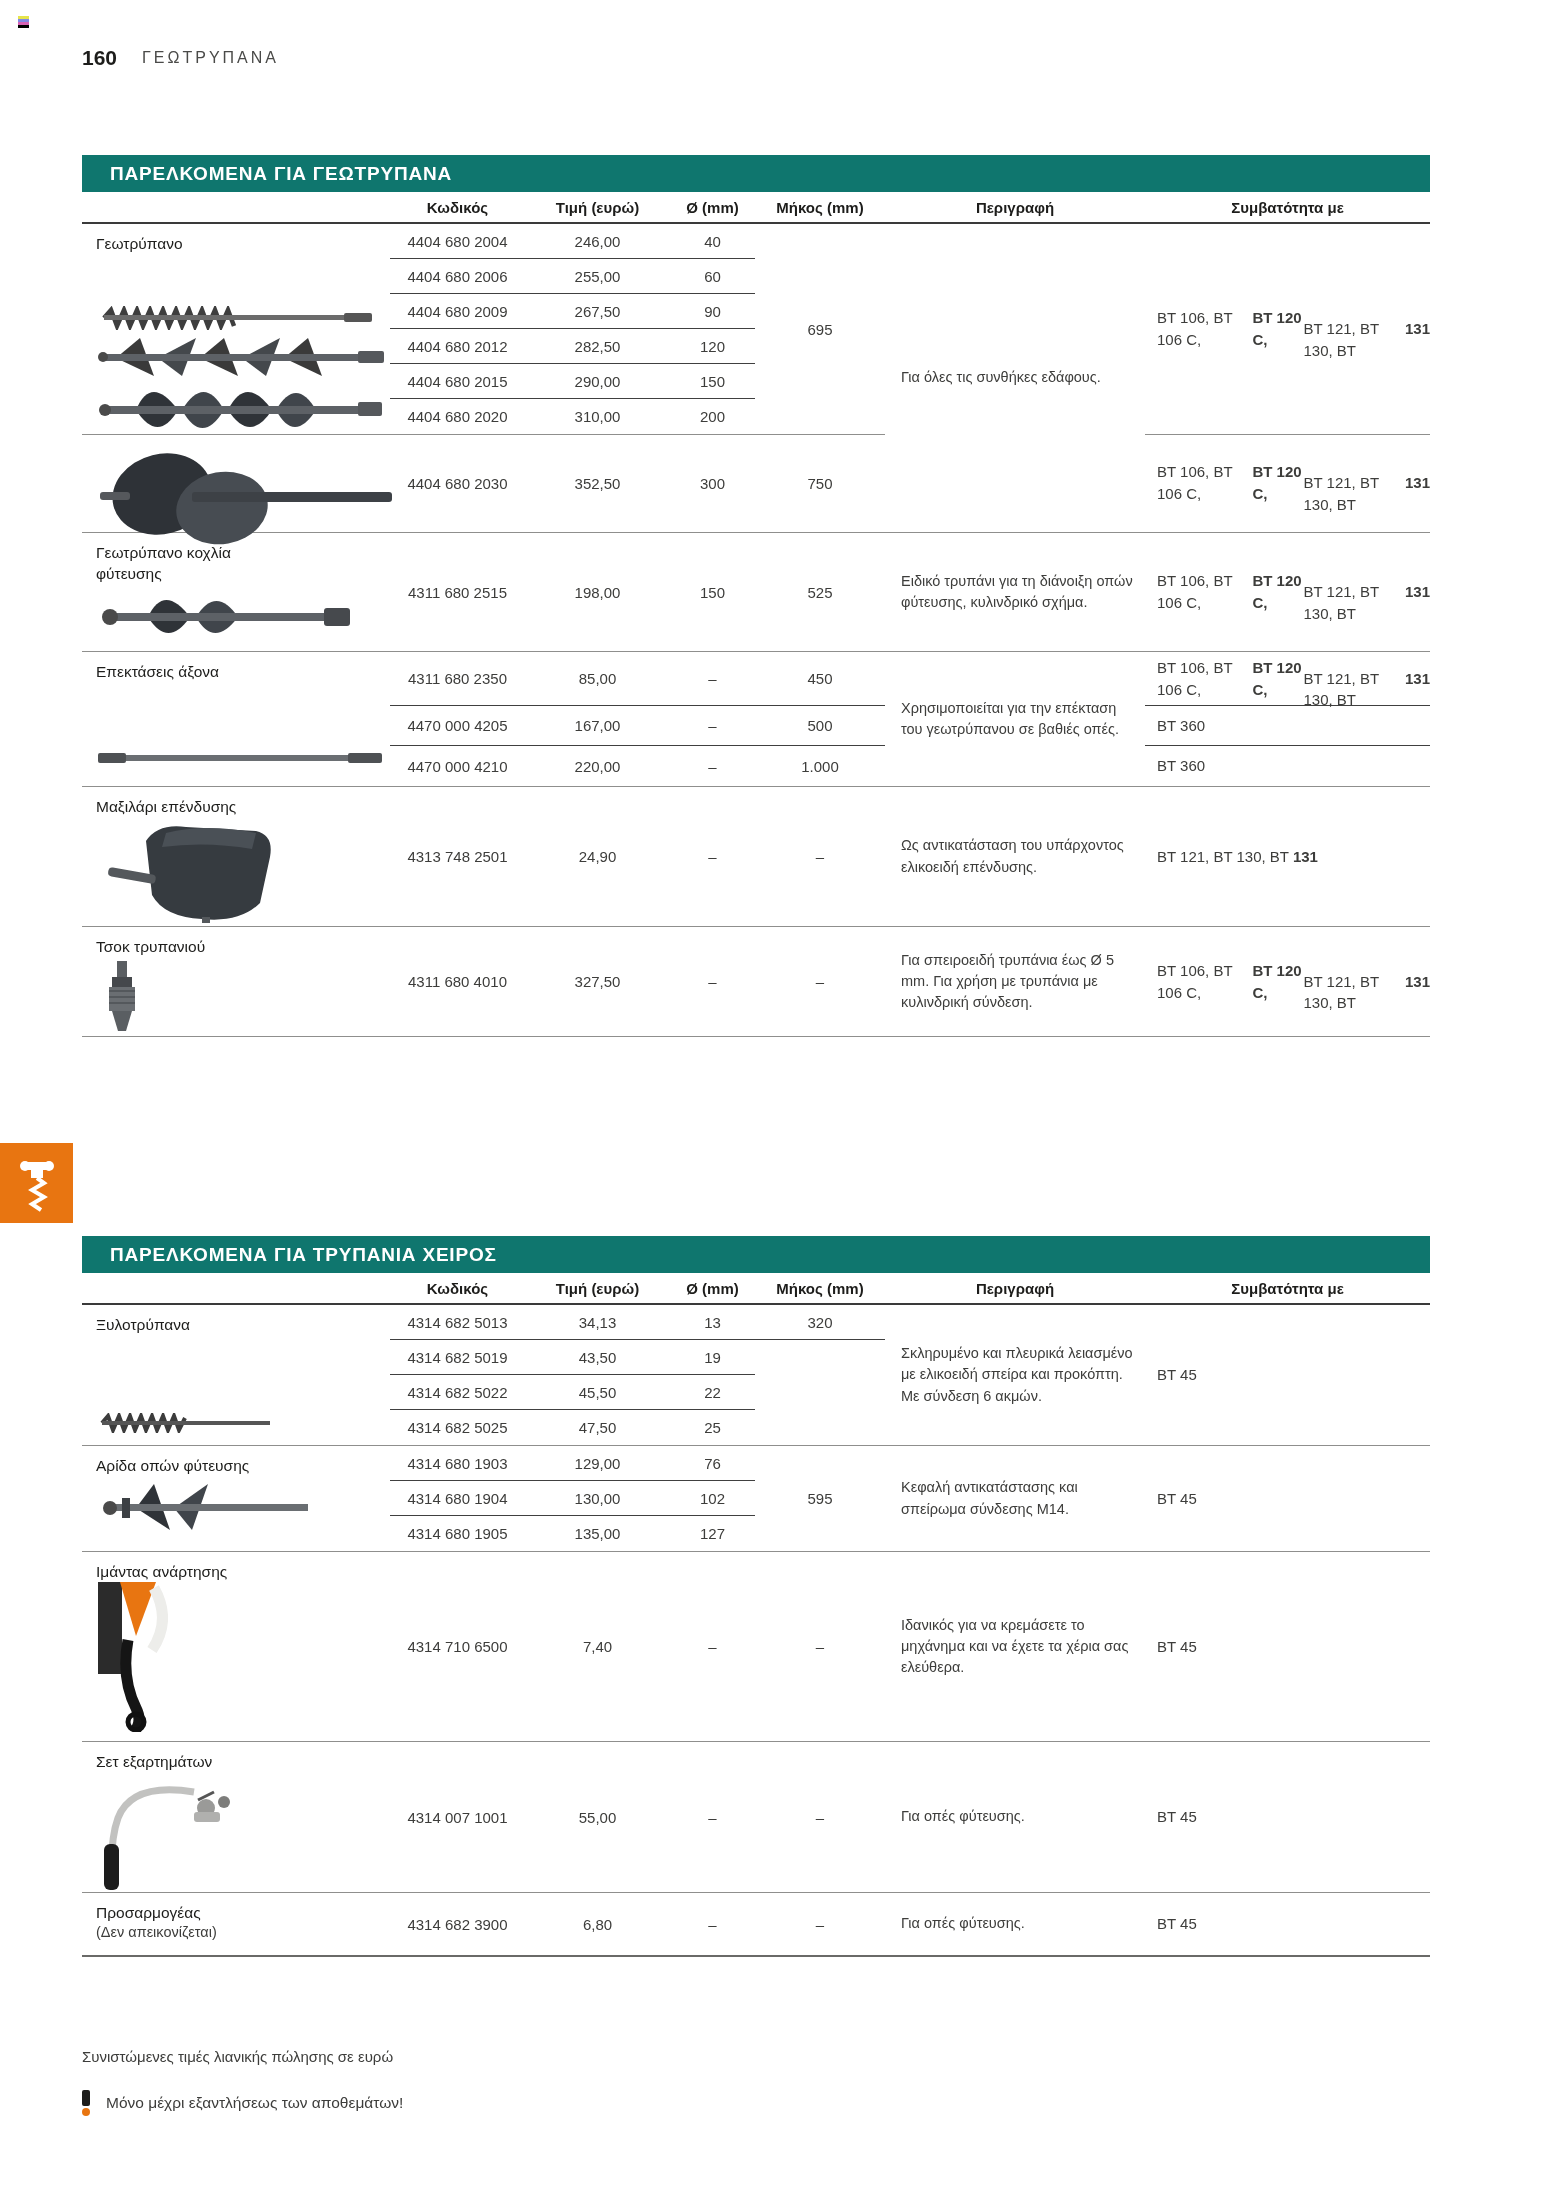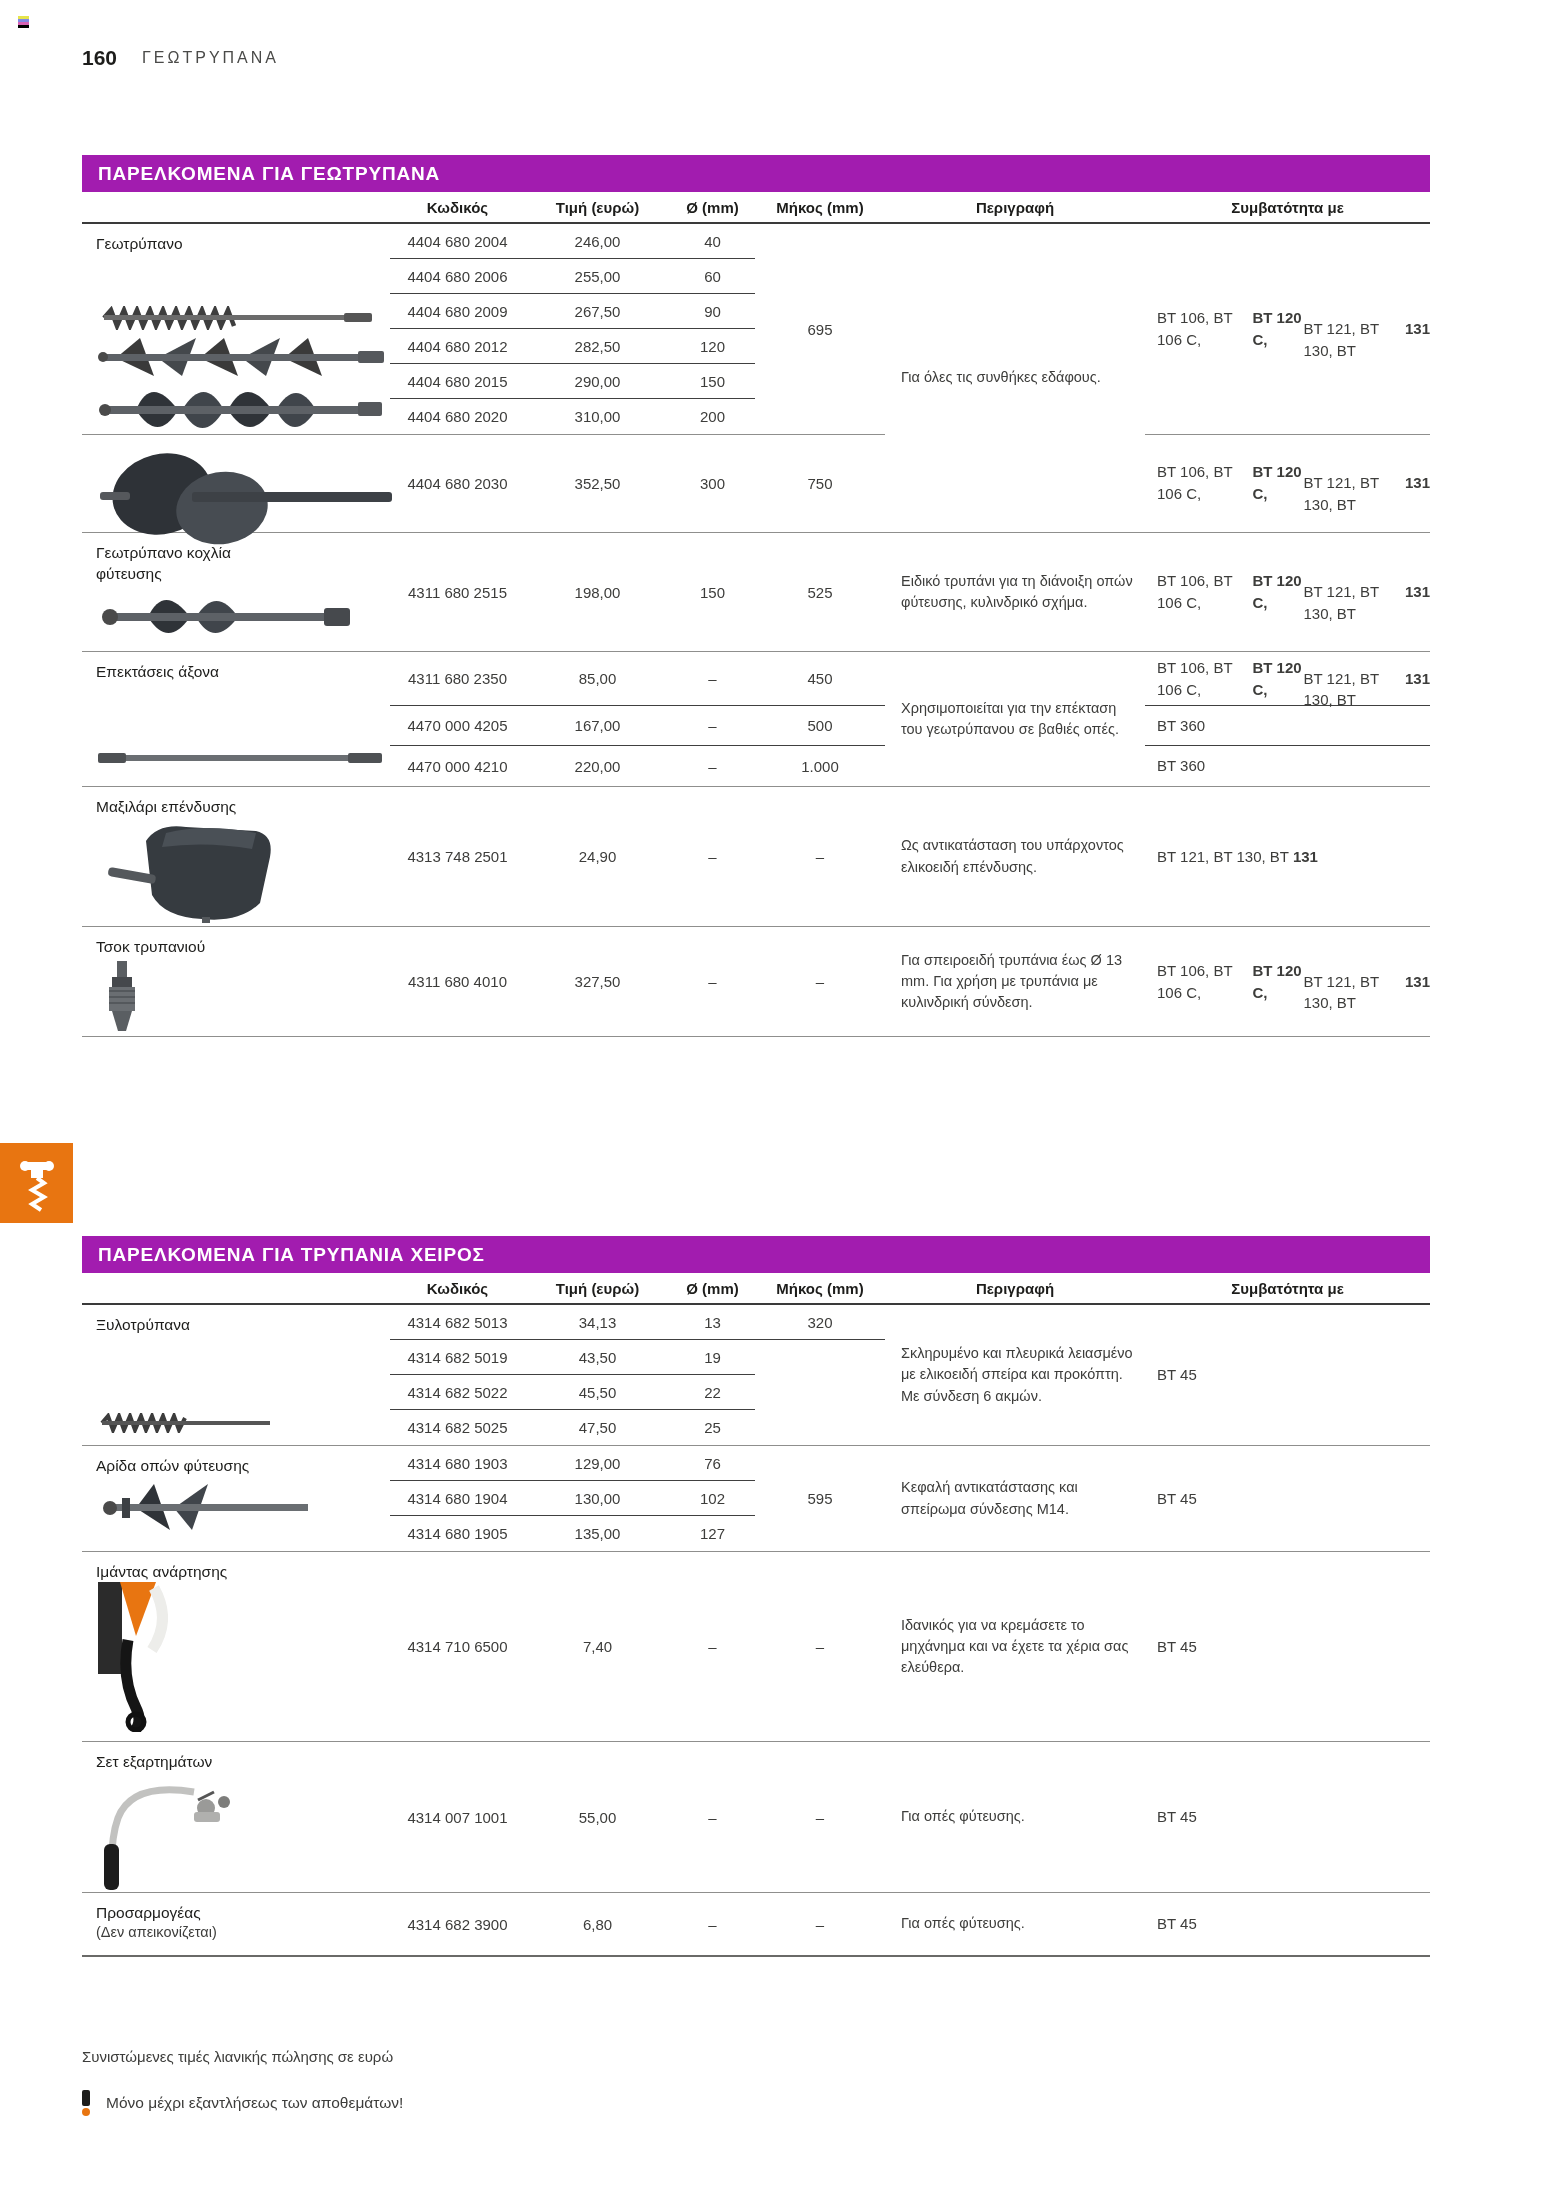--- a/index.html
+++ b/index.html
@@ -6,22 +6,22 @@
   .page{position:relative;width:1550px;height:2192px;background:#ffffff;
         font-family:"Liberation Sans",sans-serif;color:#3d3d3b;overflow:hidden;}
   
   .printmark{position:absolute;left:18px;top:16px;width:11px;}
   .printmark div{height:3px;width:11px;}
   
   .pageno{position:absolute;left:82px;top:46px;font-size:21px;font-weight:700;color:#1d1d1b;}
   .pagetitle{position:absolute;left:142px;top:49px;font-size:16px;letter-spacing:3px;color:#4a4a48;}
   
   .tbl{position:absolute;left:82px;width:1348px;}
-  .banner{height:37px;background:#a21caf;color:#fff;display:flex;align-items:center;
-          padding-left:16px;box-sizing:border-box;font-weight:700;font-size:19px;letter-spacing:.8px;}
+  .banner{height:37px;background:#0f766e;color:#fff;display:flex;align-items:center;
+          padding-left:28px;box-sizing:border-box;font-weight:700;font-size:19px;letter-spacing:.8px;}
   .hdr{display:grid;grid-template-columns:308px 135px 145px 85px 130px 260px 285px;
        height:30px;align-items:center;border-bottom:2px solid #3a3a3a;}
   .hcell{font-weight:700;font-size:15px;color:#1d1d1b;text-align:center;}
   .grp{position:relative;display:grid;grid-template-columns:308px 135px 145px 85px 130px 260px 285px;
        border-bottom:1px solid #8f8f8d;}
   .cell{display:flex;align-items:center;justify-content:center;font-size:15px;color:#3d3d3b;}
   .bb{border-bottom:1px solid #404040;}
   .namecell{position:relative;display:block;padding:10px 0 0 14px;box-sizing:border-box;}
   .pname{font-weight:400;color:#1d1d1b;font-size:15.5px;line-height:1.35;}
   .pnote{font-size:14.5px;color:#3d3d3b;font-weight:400;}
@@ -218,21 +218,21 @@
           <rect x="8" y="16" width="20" height="10" fill="#45484c"></rect>
           <rect x="5" y="26" width="26" height="24" fill="#6a6e72"></rect>
           <path d="M5 30 h26 M5 36 h26 M5 42 h26" stroke="#54585c" stroke-width="2"></path>
           <polygon points="8,50 28,50 22,70 14,70" fill="#5a5e62"></polygon>
         </svg>
       </div>
       <div class="cell" style="grid-column:2">4311 680 4010</div>
       <div class="cell" style="grid-column:3">327,50</div>
       <div class="cell" style="grid-column:4">–</div>
       <div class="cell" style="grid-column:5">–</div>
-      <div class="desc cell" style="grid-column:6">Για σπειροειδή τρυπάνια έως Ø 13 mm. Για χρήση με τρυπάνια με κυλινδρική σύνδεση.</div>
+      <div class="desc cell" style="grid-column:6">Για σπειροειδή τρυπάνια έως Ø 5 mm. Για χρήση με τρυπάνια με κυλινδρική σύνδεση.</div>
       <div class="compat cell" style="grid-column:7"><span>BT 106, BT 106 C, </span><span style="font-weight: 700;">BT 120 C,</span><span>
 BT 121, BT 130, BT </span><span style="font-weight: 700;">131</span></div>
     </div>
   </div>
 
   <div class="sidetab">
     <svg width="40" height="58">
       <rect x="6" y="8" width="28" height="8" rx="4" fill="#fff"></rect>
       <circle cx="8" cy="12" r="5" fill="#fff"></circle>
         <circle cx="32" cy="12" r="5" fill="#fff"></circle>

